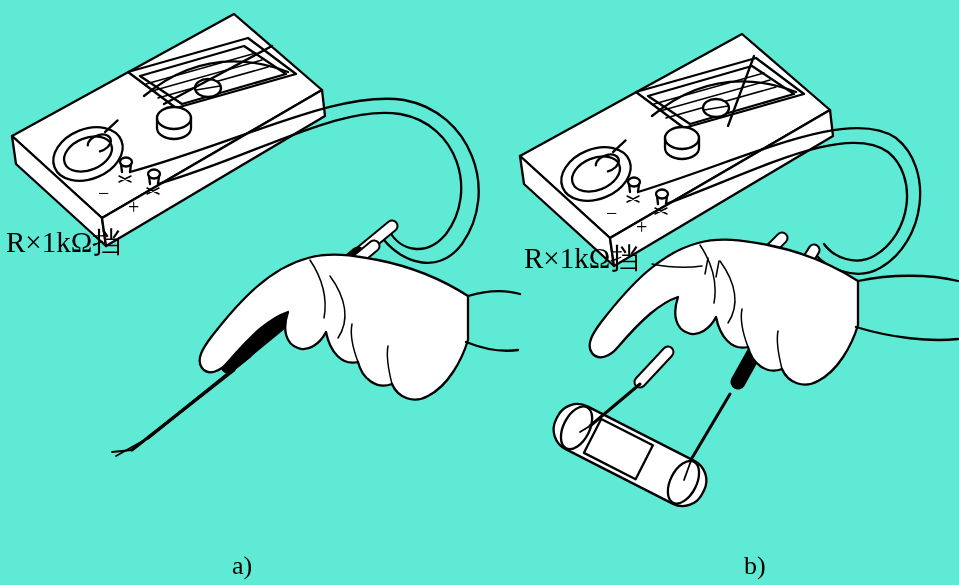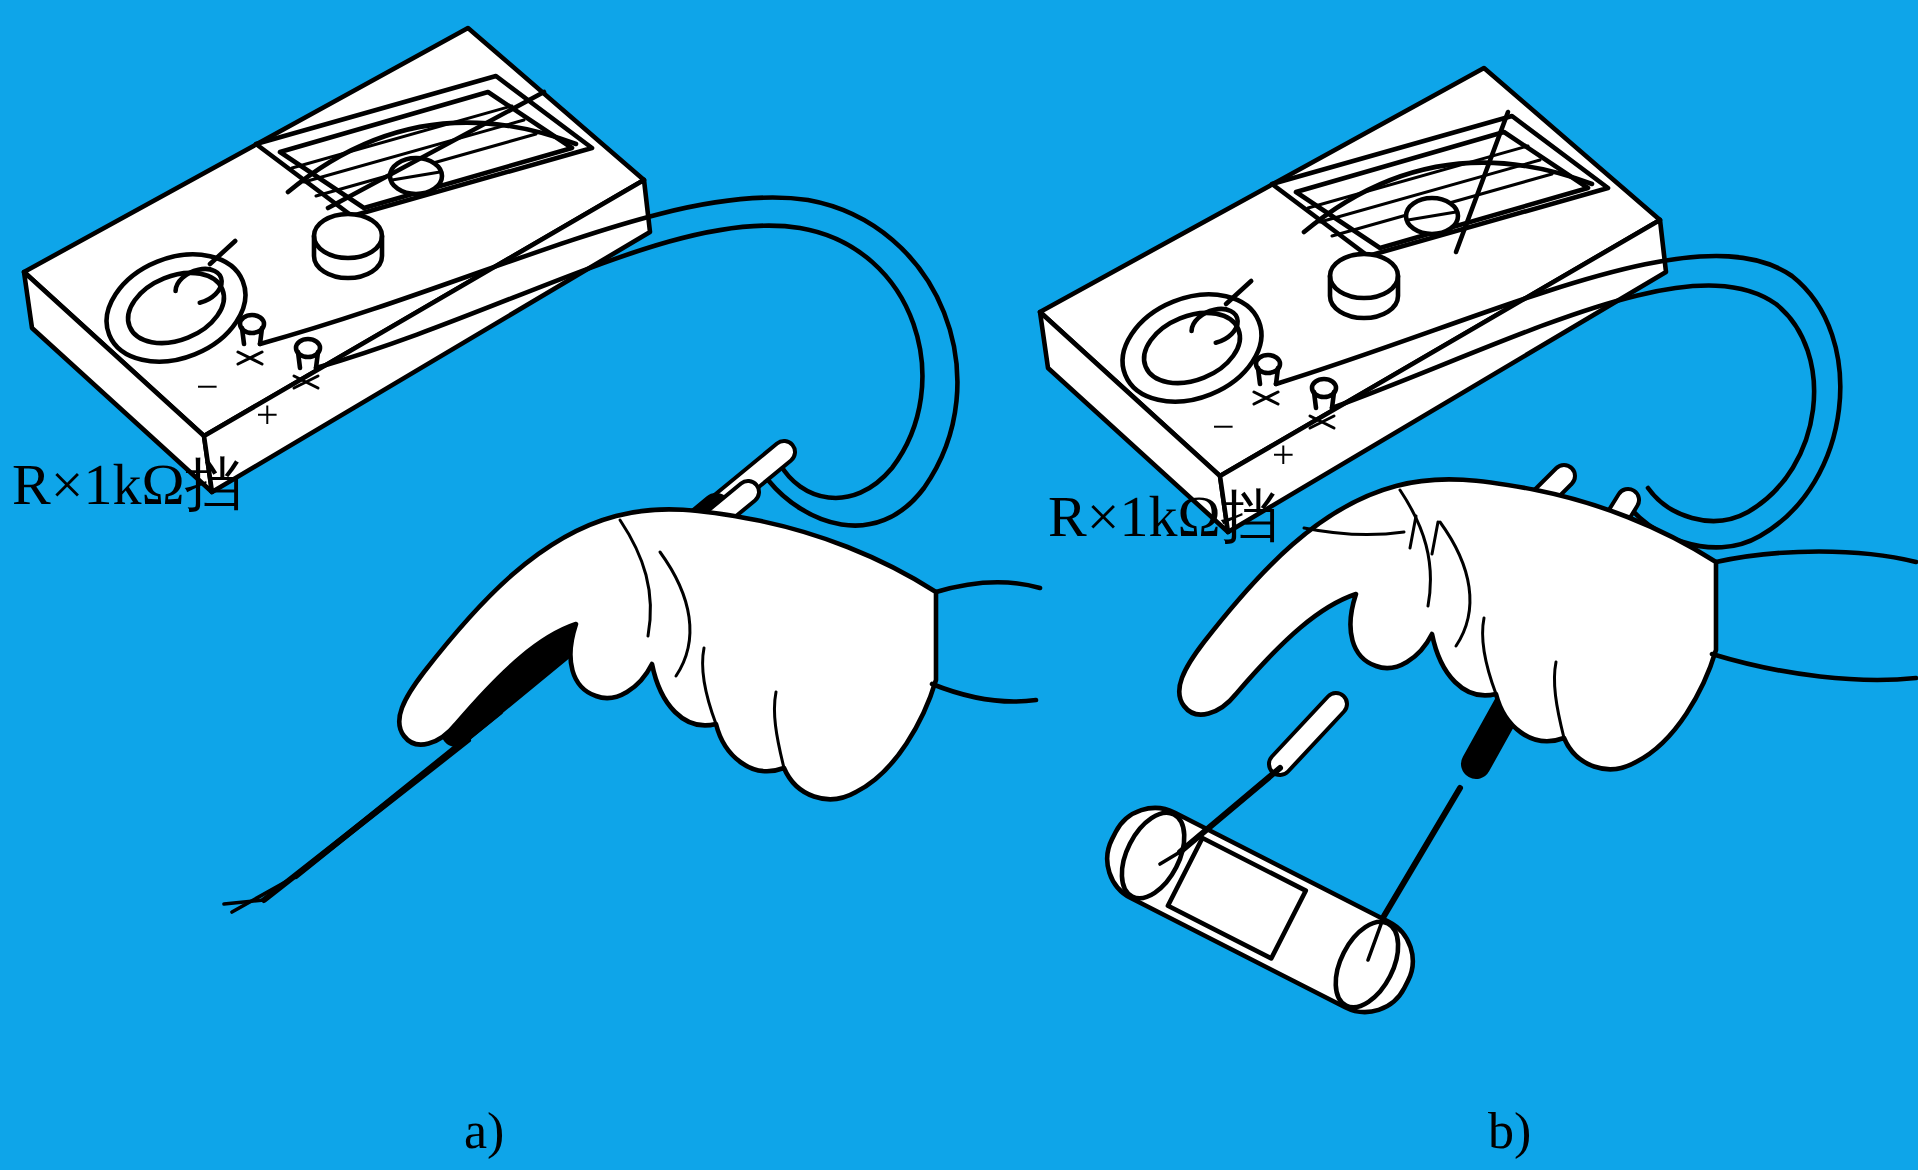--- a/index.html
+++ b/index.html
@@ -1,19 +1,19 @@
 <!DOCTYPE html>
 <html><head>
 <meta charset="utf-8">
 <style>
   html,body{margin:0;padding:0;background:#ffffff;}
   .stage{
     position:relative;
     width:959px;height:585px;
-    background:#0ea5e9;
+    background:#5eead4;
     overflow:hidden;
     font-family:"Liberation Serif","DejaVu Serif",serif;
   }
   svg{display:block;}
   .ln{fill:none;stroke:#000;stroke-width:2.3;stroke-linecap:round;stroke-linejoin:round;}
   .thin{stroke-width:1.5;}
   .fw{fill:#ffffff;stroke:#000;stroke-width:2.3;stroke-linejoin:round;}
   .rodB{fill:none;stroke:#000;stroke-width:13;stroke-linecap:round;}
   .rodW{fill:none;stroke:#fff;stroke-width:9;stroke-linecap:round;}
   .grip{fill:none;stroke:#000;stroke-width:15;stroke-linecap:round;}

